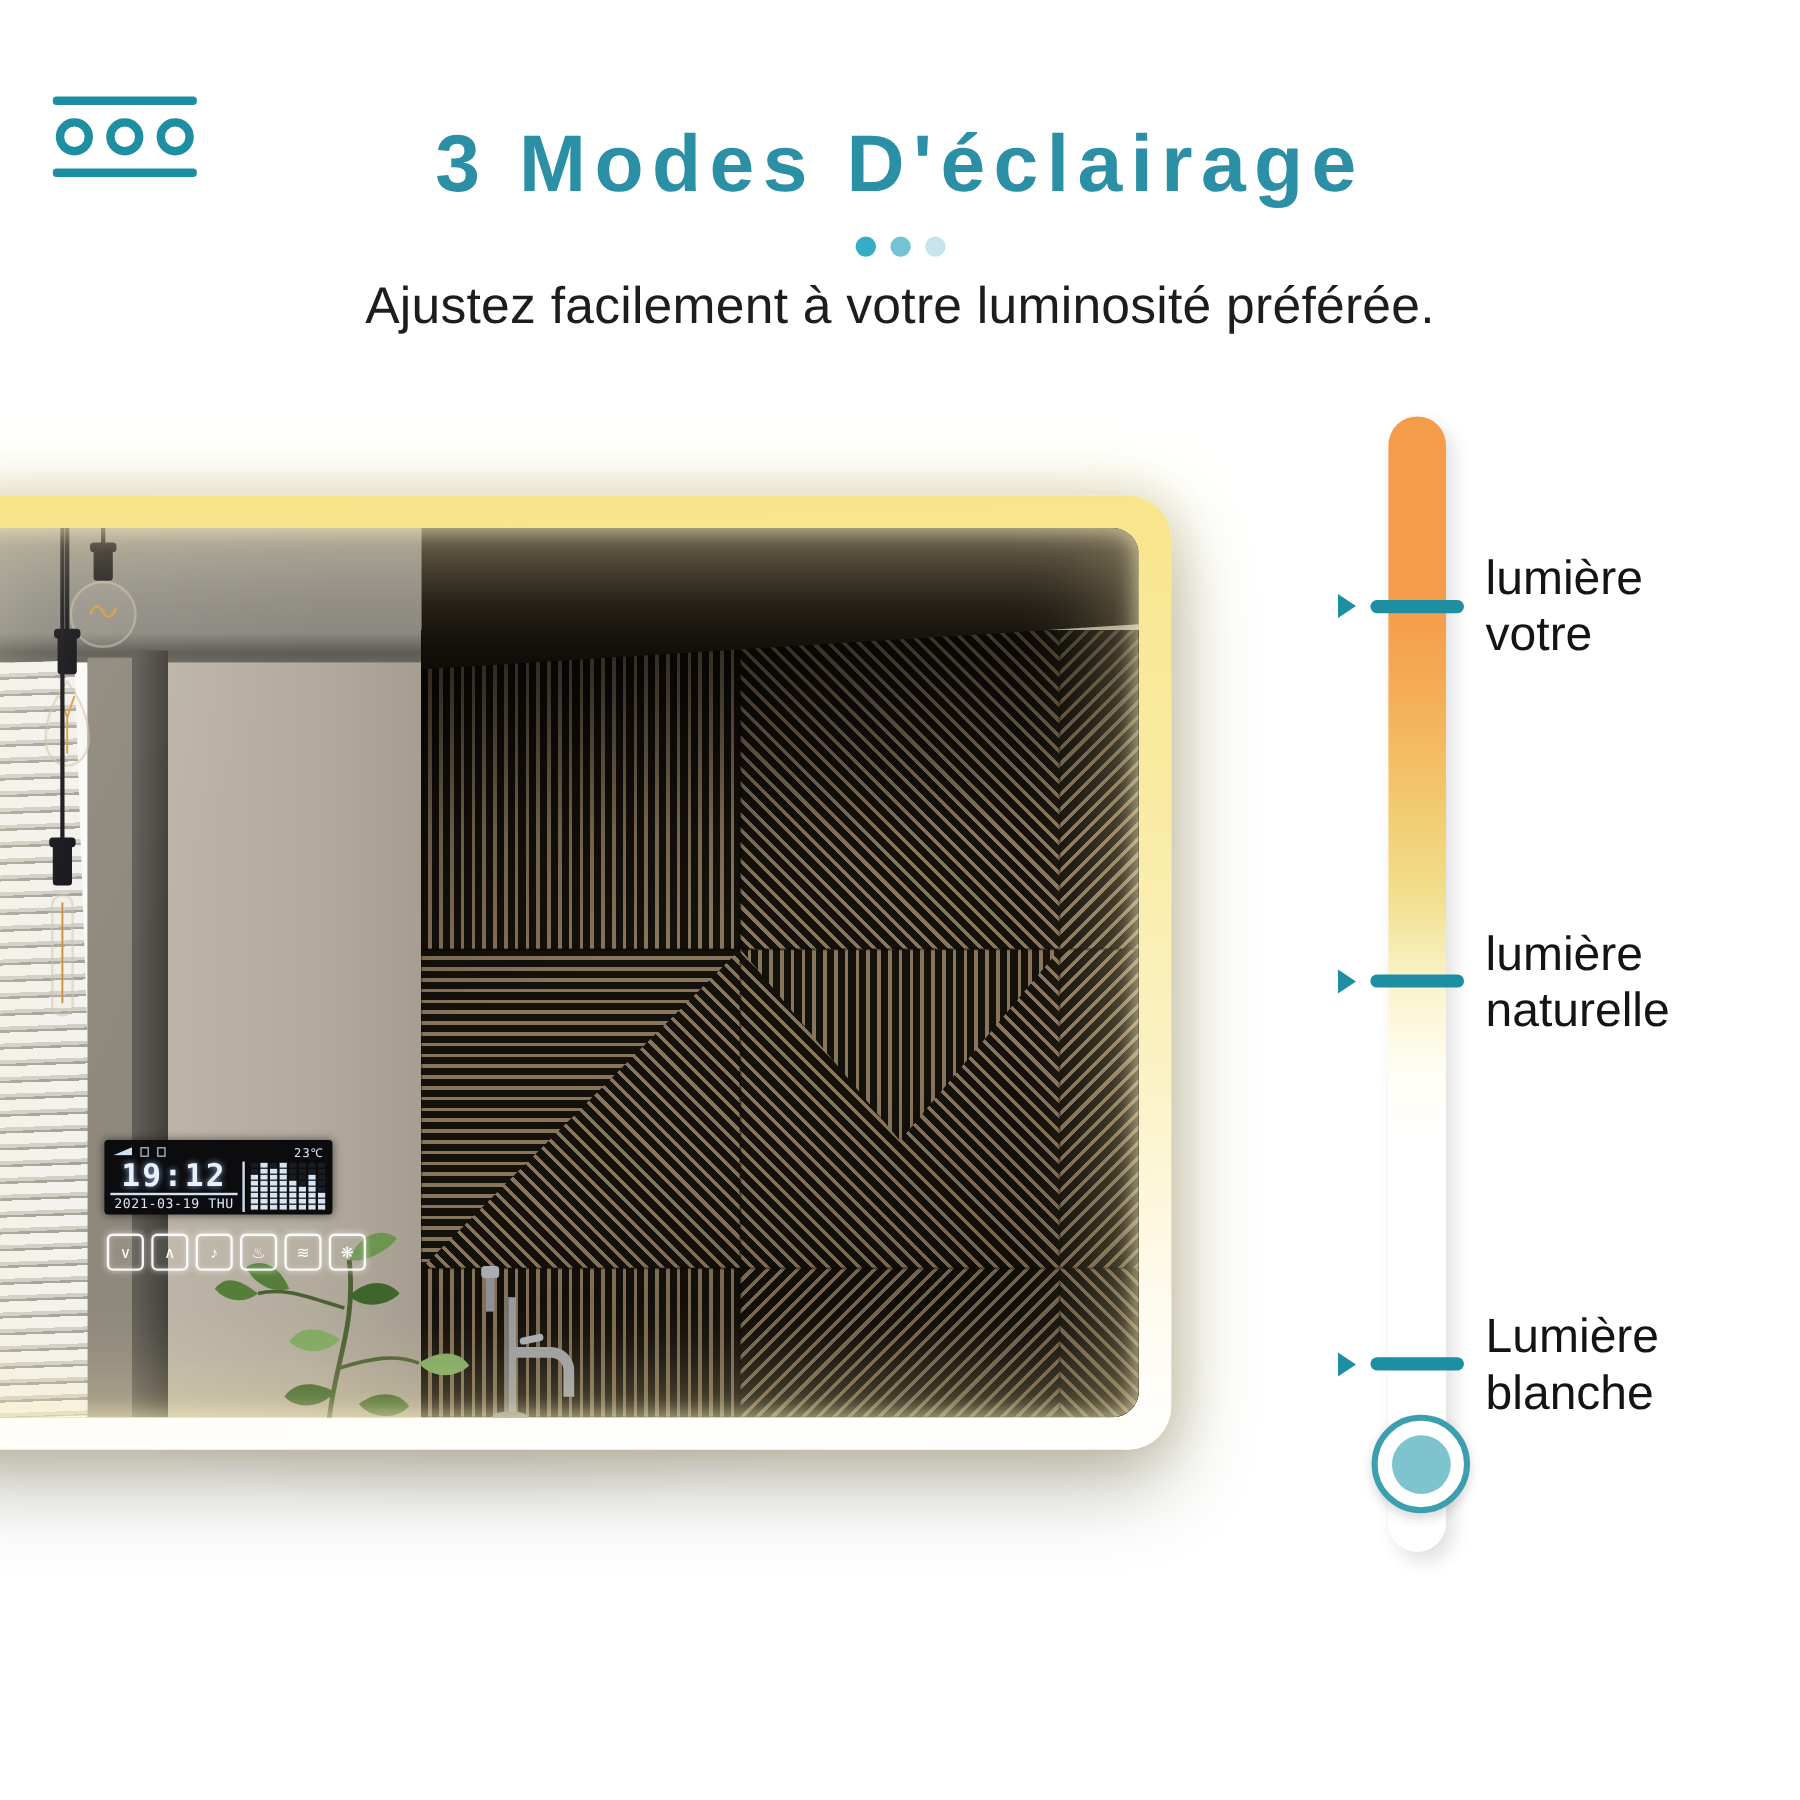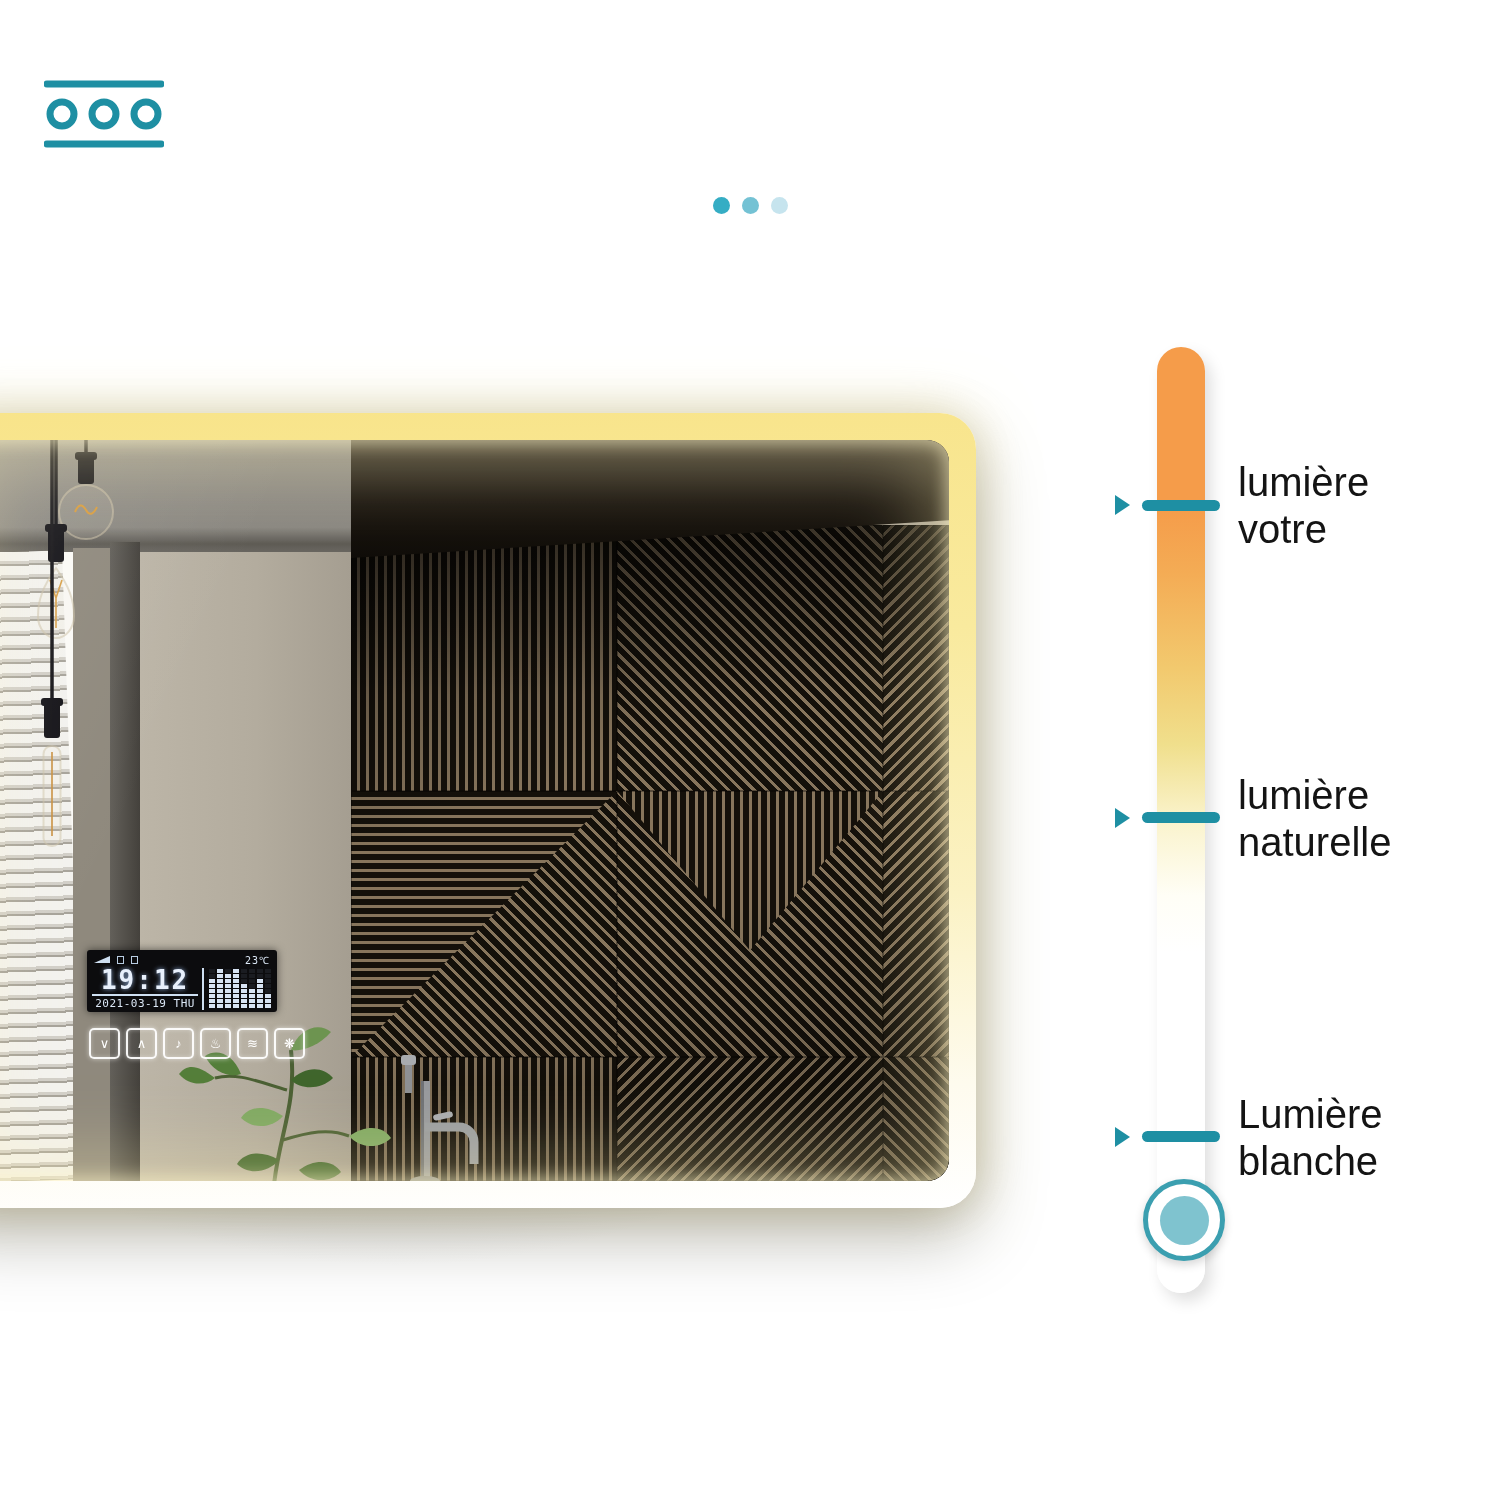--- a/index.html
+++ b/index.html
@@ -110,25 +110,27 @@
 
   <div class="brand">
     <svg width="120" height="76" viewBox="0 0 120 76">
       <line x1="3" y1="8" x2="117" y2="8" stroke="#1E8FA3" stroke-width="7" stroke-linecap="round"></line>
       <circle cx="18" cy="38" r="12" fill="none" stroke="#1E8FA3" stroke-width="7"></circle>
       <circle cx="60" cy="38" r="12" fill="none" stroke="#1E8FA3" stroke-width="7"></circle>
       <circle cx="102" cy="38" r="12" fill="none" stroke="#1E8FA3" stroke-width="7"></circle>
       <line x1="3" y1="68" x2="117" y2="68" stroke="#1E8FA3" stroke-width="7" stroke-linecap="round"></line>
     </svg>
   </div>
+  <h1 class="title" style="color: rgb(43, 143, 166);">3 Modes D'éclairage</h1>
   <div class="dots">
     <span class="dot" style="background: rgb(53, 173, 196);"></span>
     <span class="dot" style="background: rgb(116, 194, 212);"></span>
     <span class="dot" style="background: rgb(198, 228, 238);"></span>
   </div>
+  <p class="subtitle">Ajustez facilement à votre luminosité préférée.</p>
 
   <div class="mirror">
     <div class="scene">
       <div class="ceiling-left"></div>
       <div class="window-light"></div>
       <div class="blinds"></div>
       <div class="wall-dim"></div>
       <div class="pillar"></div>
       <div class="wall"></div>
 

